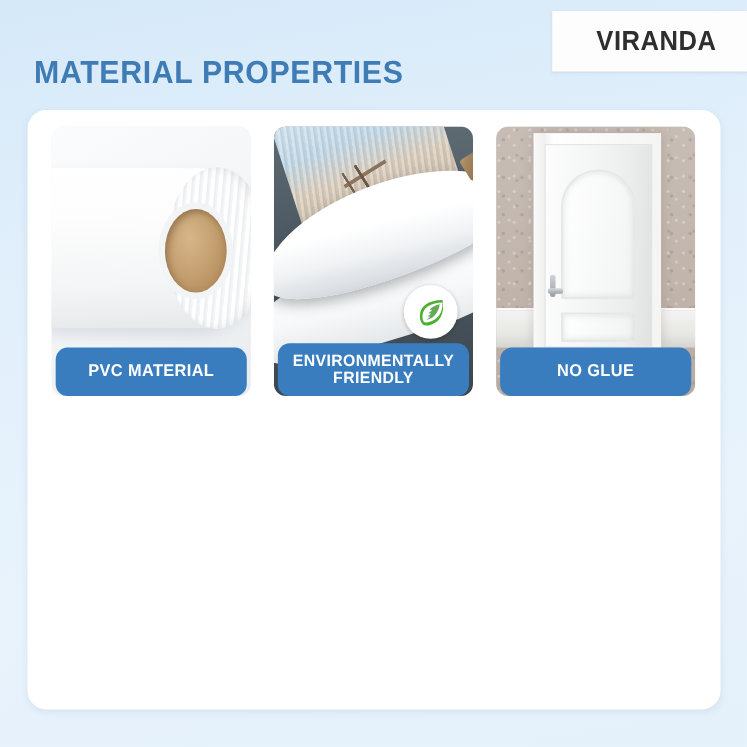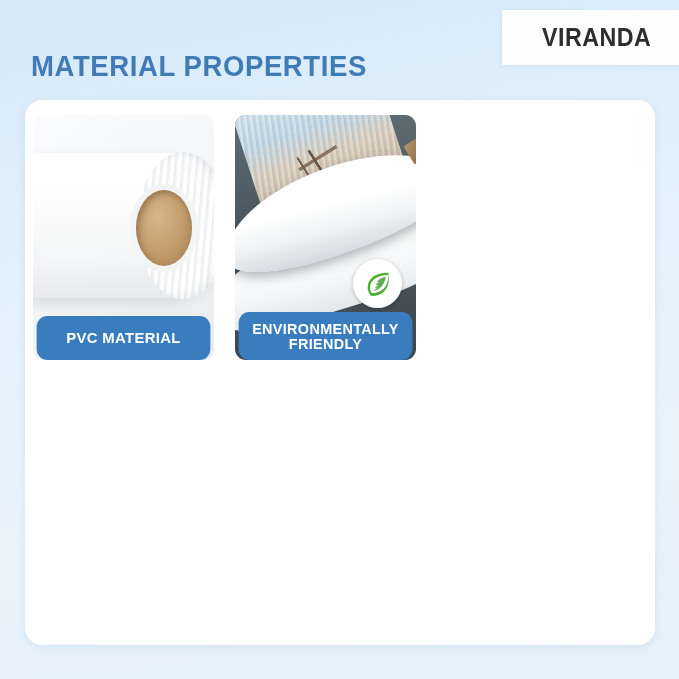--- a/index.html
+++ b/index.html
@@ -48,21 +48,21 @@
     position: absolute;
     left: 25px; top: 100px;
     width: 630px; height: 545px;
     background: #ffffff;
     border-radius: 17px;
     box-shadow: 0 2px 7px rgba(130,160,185,0.17);
   }
 
   .grid {
     position: absolute;
-    left: 8px; top: 15px;
+    left: 22px; top: 15px;
     width: 586px; height: 516px;
     display: grid;
     grid-template-columns: repeat(3, 181px);
     grid-template-rows: repeat(2, 245px);
     column-gap: 21px;
     row-gap: 26px;
   }
 
   .tile {
     position: relative;
@@ -382,15 +382,30 @@
           <path d="M27 4C13 4 5 10 5 20c0 3 1 5.5 2.6 7.4l1.7-1.7C8.2 24.2 7.5 22.3 7.5 20 7.5 11.8 14.4 6.6 27 6.3c.4 9.6-4.6 17.4-14.2 19.2-1.4.3-2.6.3-3.6.1L7.4 27.6C9 28.6 11 29 13.3 28.6 24 26.7 29.5 17.5 27 4z" fill="#4caf2f"></path>
           <path d="M24.3 8.2c-4 .7-7.4 2.6-9.9 5.3l2.7.2-3.9 3.1 2.9.2-3.6 3 2.8.1-4.1 3.3c6.9-1 12.1-7.1 13.1-15.2z" fill="#2f8f1d" opacity="0.75"></path>
         </svg>
       </div>
       <div class="tile-label two-line">ENVIRONMENTALLY FRIENDLY</div>
     </div>
 
 
 
 
+    <div class="tile">
+      <div class="tile-photo">
+        <div class="ng-bg"></div>
+        <div class="ng-baseboard"></div>
+        <div class="ng-frame">
+          <div class="ng-door">
+            <div class="ng-panel-top"></div>
+            <div class="ng-panel-bot"></div>
+            <div class="ng-lock"></div>
+            <div class="ng-handle"></div>
+          </div>
+        </div>
+      </div>
+      <div class="tile-label">NO GLUE</div>
+    </div>
 
   </div>
 </div>
 
 </body></html>

